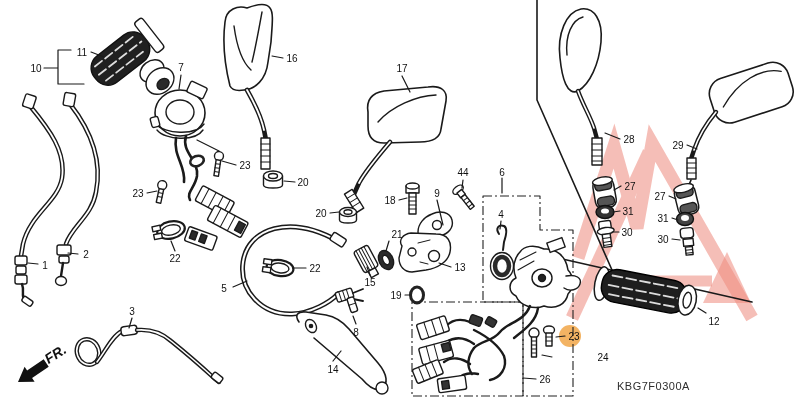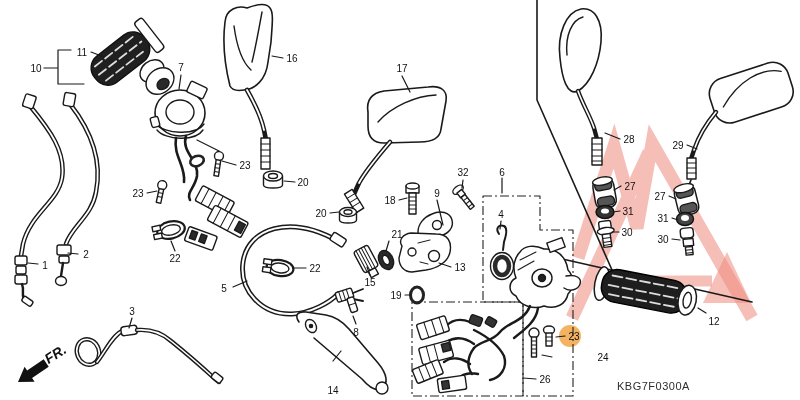--- a/index.html
+++ b/index.html
@@ -366,36 +366,36 @@
       <span class="plabel" style="left: 501px; top: 214px;">4</span>
       <span class="plabel" style="left: 224px; top: 288px;">5</span>
       <span class="plabel" style="left: 502px; top: 172px;">6</span>
       <span class="plabel" style="left: 181px; top: 67px;">7</span>
       <span class="plabel" style="left: 356px; top: 332px;">8</span>
       <span class="plabel" style="left: 437px; top: 193px;">9</span>
       <span class="plabel" style="left: 36px; top: 68px;">10</span>
       <span class="plabel" style="left: 82px; top: 52px;">11</span>
       <span class="plabel" style="left: 714px; top: 321px;">12</span>
       <span class="plabel" style="left: 460px; top: 267px;">13</span>
-      <span class="plabel" style="left: 333px; top: 390px;">14</span>
+      <span class="plabel" style="left: 333px; top: 369px;">14</span>
       <span class="plabel" style="left: 370px; top: 282px;">15</span>
       <span class="plabel" style="left: 292px; top: 58px;">16</span>
       <span class="plabel" style="left: 402px; top: 68px;">17</span>
       <span class="plabel" style="left: 390px; top: 200px;">18</span>
       <span class="plabel" style="left: 396px; top: 295px;">19</span>
       <span class="plabel" style="left: 303px; top: 182px;">20</span>
       <span class="plabel" style="left: 321px; top: 213px;">20</span>
       <span class="plabel" style="left: 389px; top: 234px; margin-left: 8px;">21</span>
       <span class="plabel" style="left: 175px; top: 258px;">22</span>
       <span class="plabel" style="left: 315px; top: 268px;">22</span>
       <span class="plabel" style="left: 245px; top: 165px;">23</span>
       <span class="plabel" style="left: 138px; top: 193px;">23</span>
       <span class="plabel" style="left: 574px; top: 336px;">23</span>
       <span class="plabel" style="left: 561px; top: 357px; margin-left: 42px;">24</span>
-      <span class="plabel" style="left: 463px; top: 172px;">32</span>
+      <span class="plabel" style="left: 463px; top: 172px;">44</span>
       <span class="plabel" style="left: 545px; top: 379px; text-align: center;">26</span>
       <span class="plabel" style="left: 630px; top: 186px;">27</span>
       <span class="plabel" style="left: 660px; top: 196px;">27</span>
       <span class="plabel" style="left: 629px; top: 139px;">28</span>
       <span class="plabel" style="left: 678px; top: 145px;">29</span>
       <span class="plabel" style="left: 627px; top: 232px;">30</span>
       <span class="plabel" style="left: 663px; top: 239px;">30</span>
       <span class="plabel" style="left: 628px; top: 211px;">31</span>
       <span class="plabel" style="left: 663px; top: 218px;">31</span>
     </div>

